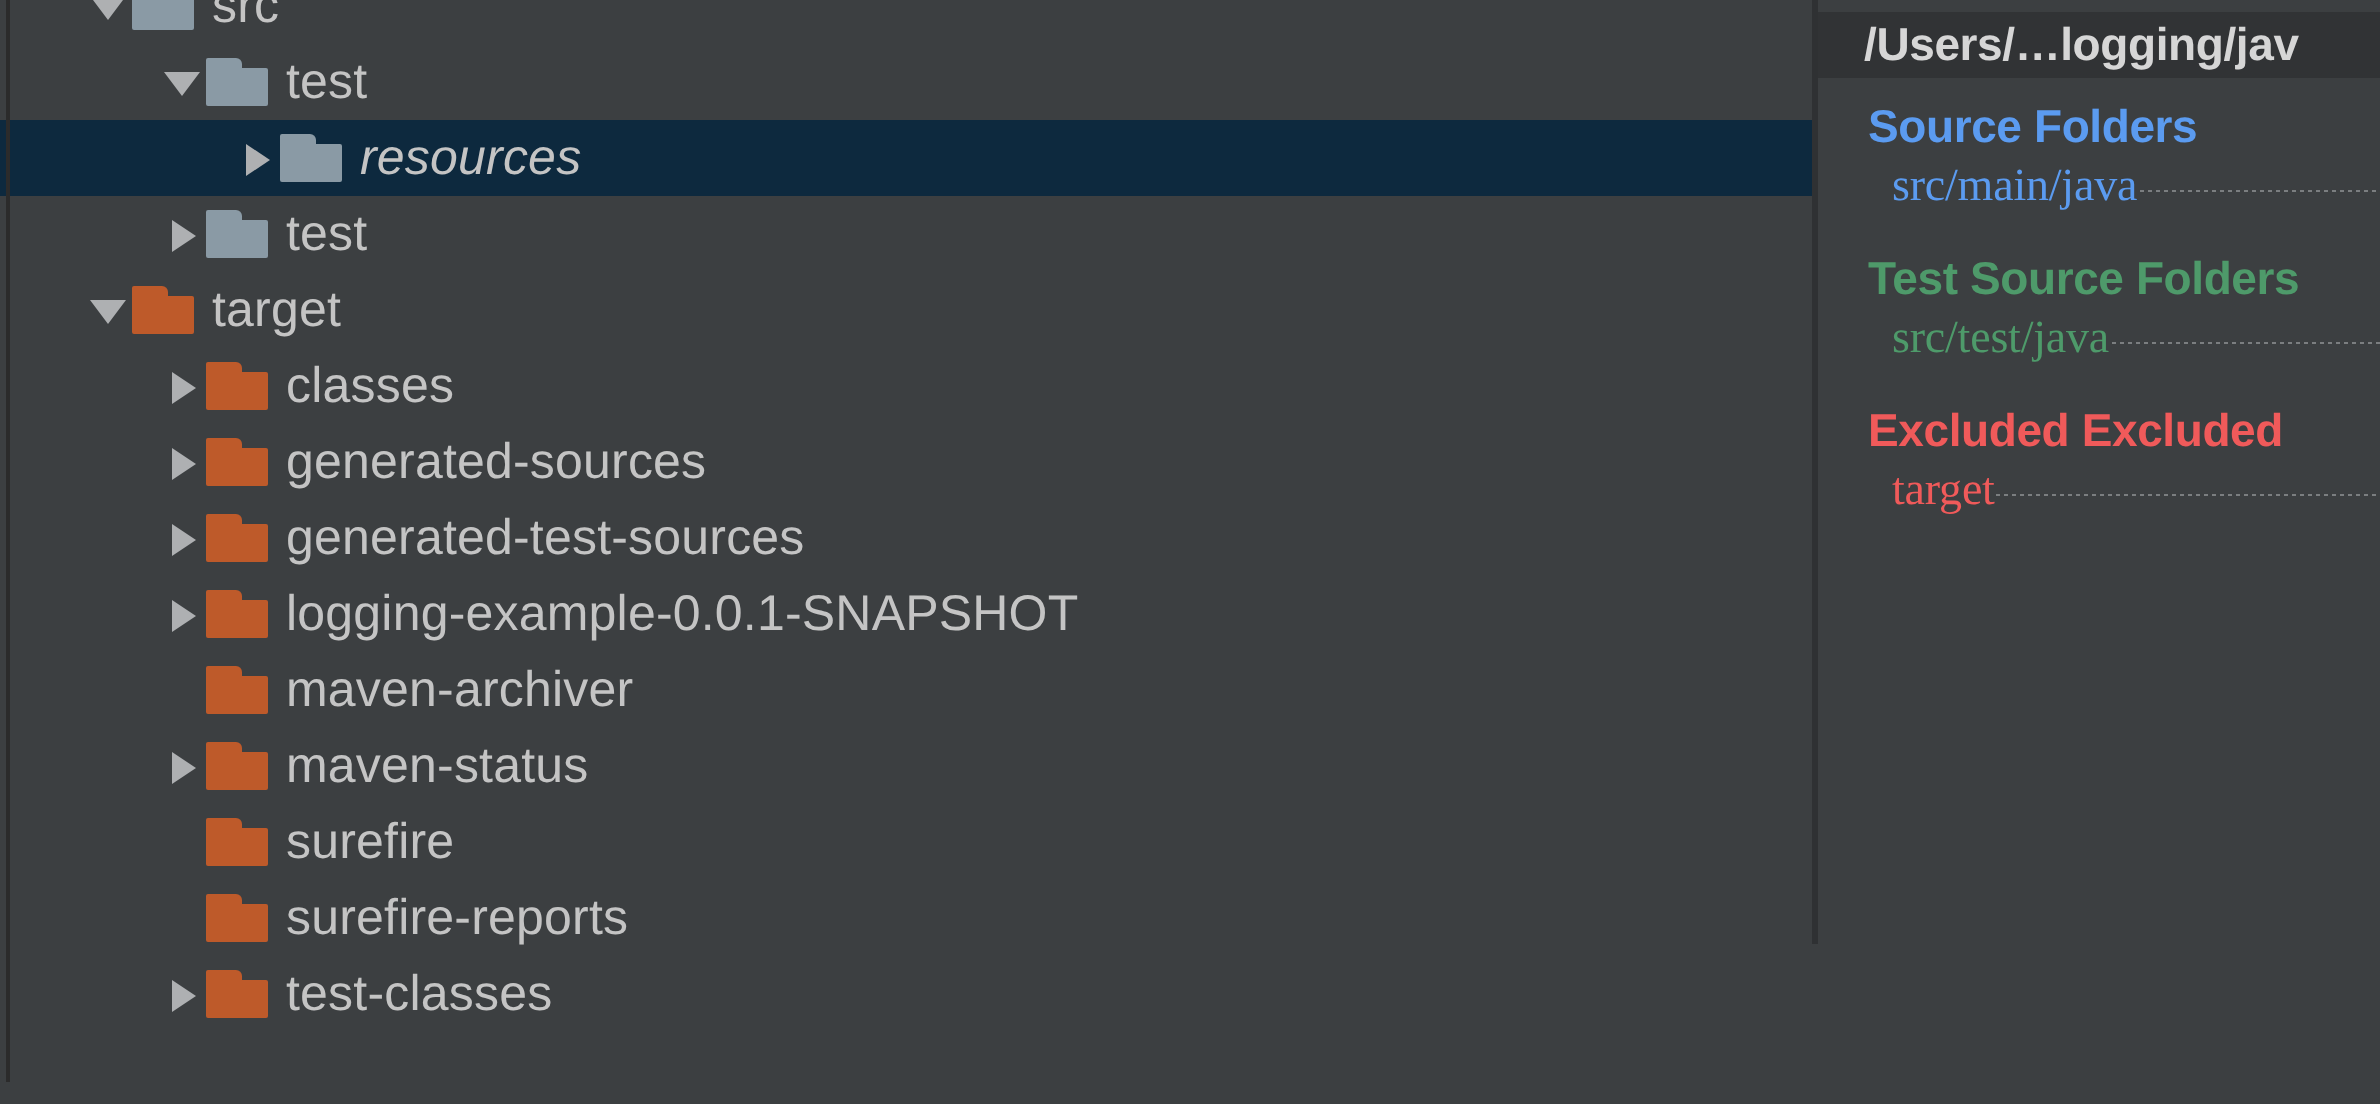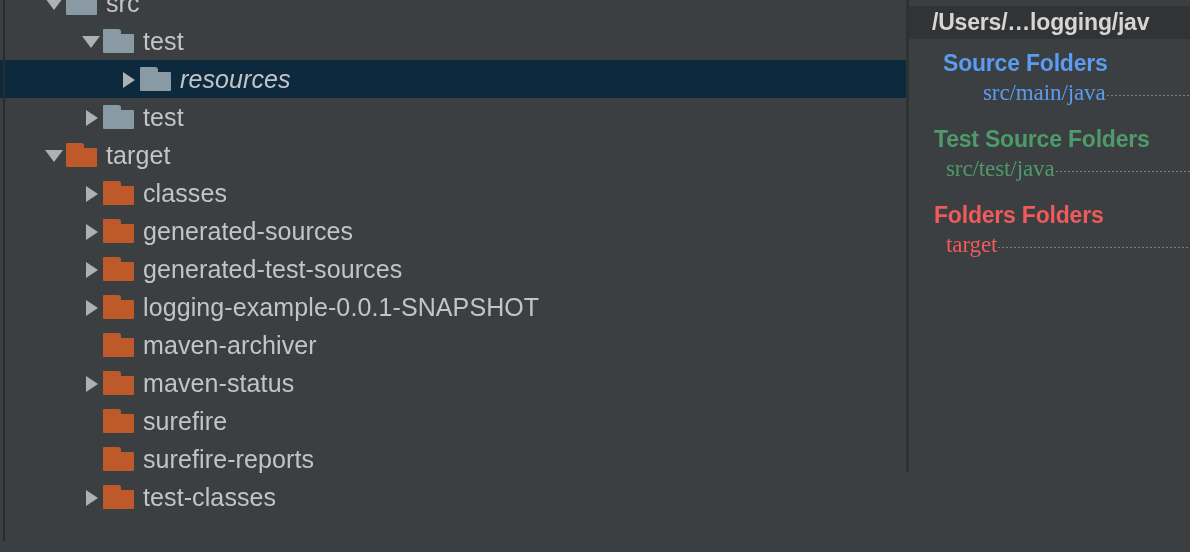--- a/index.html
+++ b/index.html
@@ -188,21 +188,21 @@
     flex: 1 1 auto;
     height: 1px;
     margin-left: 1px;
     position: relative;
     top: -4px;
     background-image: linear-gradient(to right, #7b7e80 0 2px, transparent 2px 4px);
     background-size: 4px 2px;
     background-repeat: repeat-x;
     min-width: 10px;
   }
-  .src  { color: #5b9bf0; padding-left: 37px; }
+  .src  { color: #5b9bf0; }
   .test { color: #4e9a6a; }
   .excl { color: #f05a5a; }
 </style>
 </head>
 <body>
 
 <div id="app">
 
   <div class="tree-pane">
     <div class="tree-left-rule"></div>
@@ -349,21 +349,21 @@
           </div>
         </div>
         <div class="info-section">
           <div class="section-title test">Test Source Folders</div>
           <div class="section-row">
             <span class="val test">src/test/java</span>
             <span class="dots"></span>
           </div>
         </div>
         <div class="info-section">
-          <div class="section-title excl">Folders Folders</div>
+          <div class="section-title excl">Excluded Excluded</div>
           <div class="section-row">
             <span class="val excl">target</span>
             <span class="dots"></span>
           </div>
         </div>
       </div>
   </div>
 
 </div>
 

